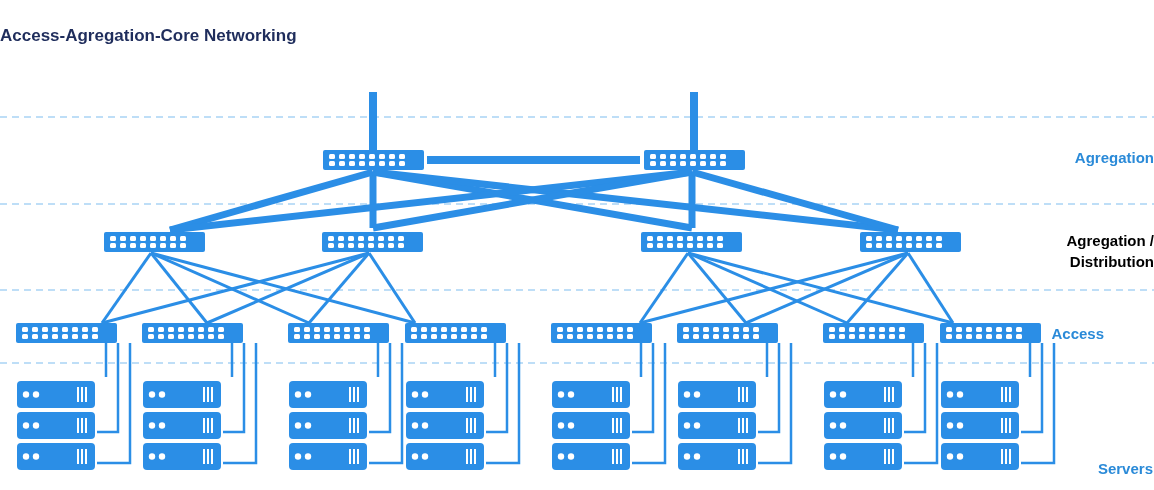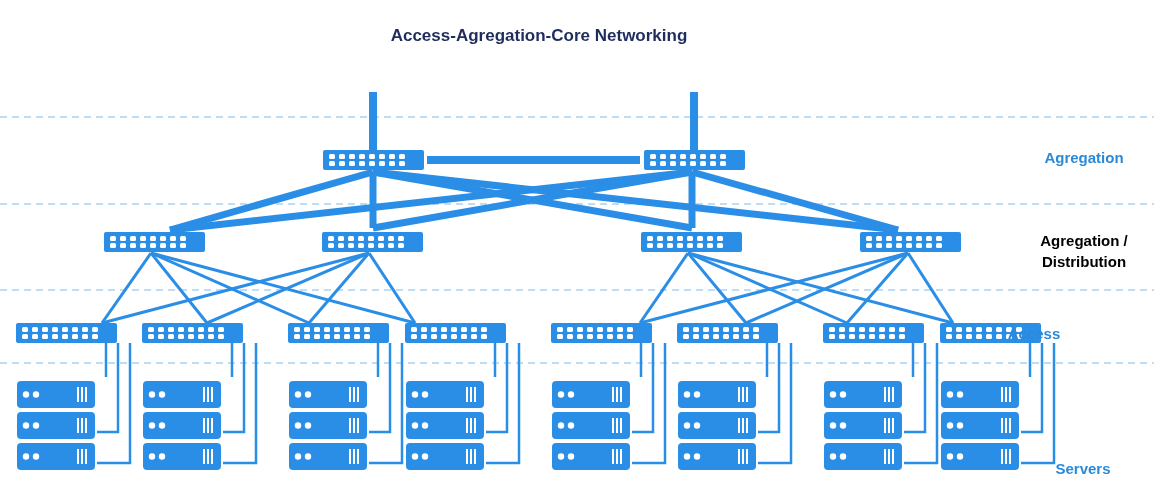--- a/index.html
+++ b/index.html
@@ -1,19 +1,19 @@
 <!DOCTYPE html>
 <html><head>
 <meta charset="utf-8">
 <style>
   html,body{margin:0;padding:0;background:#ffffff;}
   body{width:1154px;height:490px;position:relative;overflow:hidden;font-family:"Liberation Sans","DejaVu Sans",sans-serif;}
-  #title{position:absolute;left:0;top:26px;width:1078px;text-align:center;font-weight:bold;font-size:17px;color:#1f2d5c;}
+  #title{position:absolute;left:0;top:26px;width:1078px;font-weight:bold;font-size:17px;color:#1f2d5c;}
   svg{position:absolute;left:0;top:0;}
-  .layer-label{position:absolute;font-weight:bold;font-size:15px;color:#2a8ad8;text-align:center;width:140px;line-height:21px;}
+  .layer-label{position:absolute;font-weight:bold;font-size:15px;color:#2a8ad8;text-align:right;width:140px;line-height:21px;}
 </style>
 </head>
 <body>
 
 <div id="title" style="color: rgb(31, 45, 92);">Access-Agregation-Core Networking</div>
 
 <svg id="diagram" width="1154" height="490" xmlns="http://www.w3.org/2000/svg">
   <g id="dividers">
       <line x1="0" y1="117" x2="1154" y2="117" stroke="#a9d4f5" stroke-width="1.3" stroke-dasharray="7,5"></line>
       <line x1="0" y1="204" x2="1154" y2="204" stroke="#a9d4f5" stroke-width="1.3" stroke-dasharray="7,5"></line>

